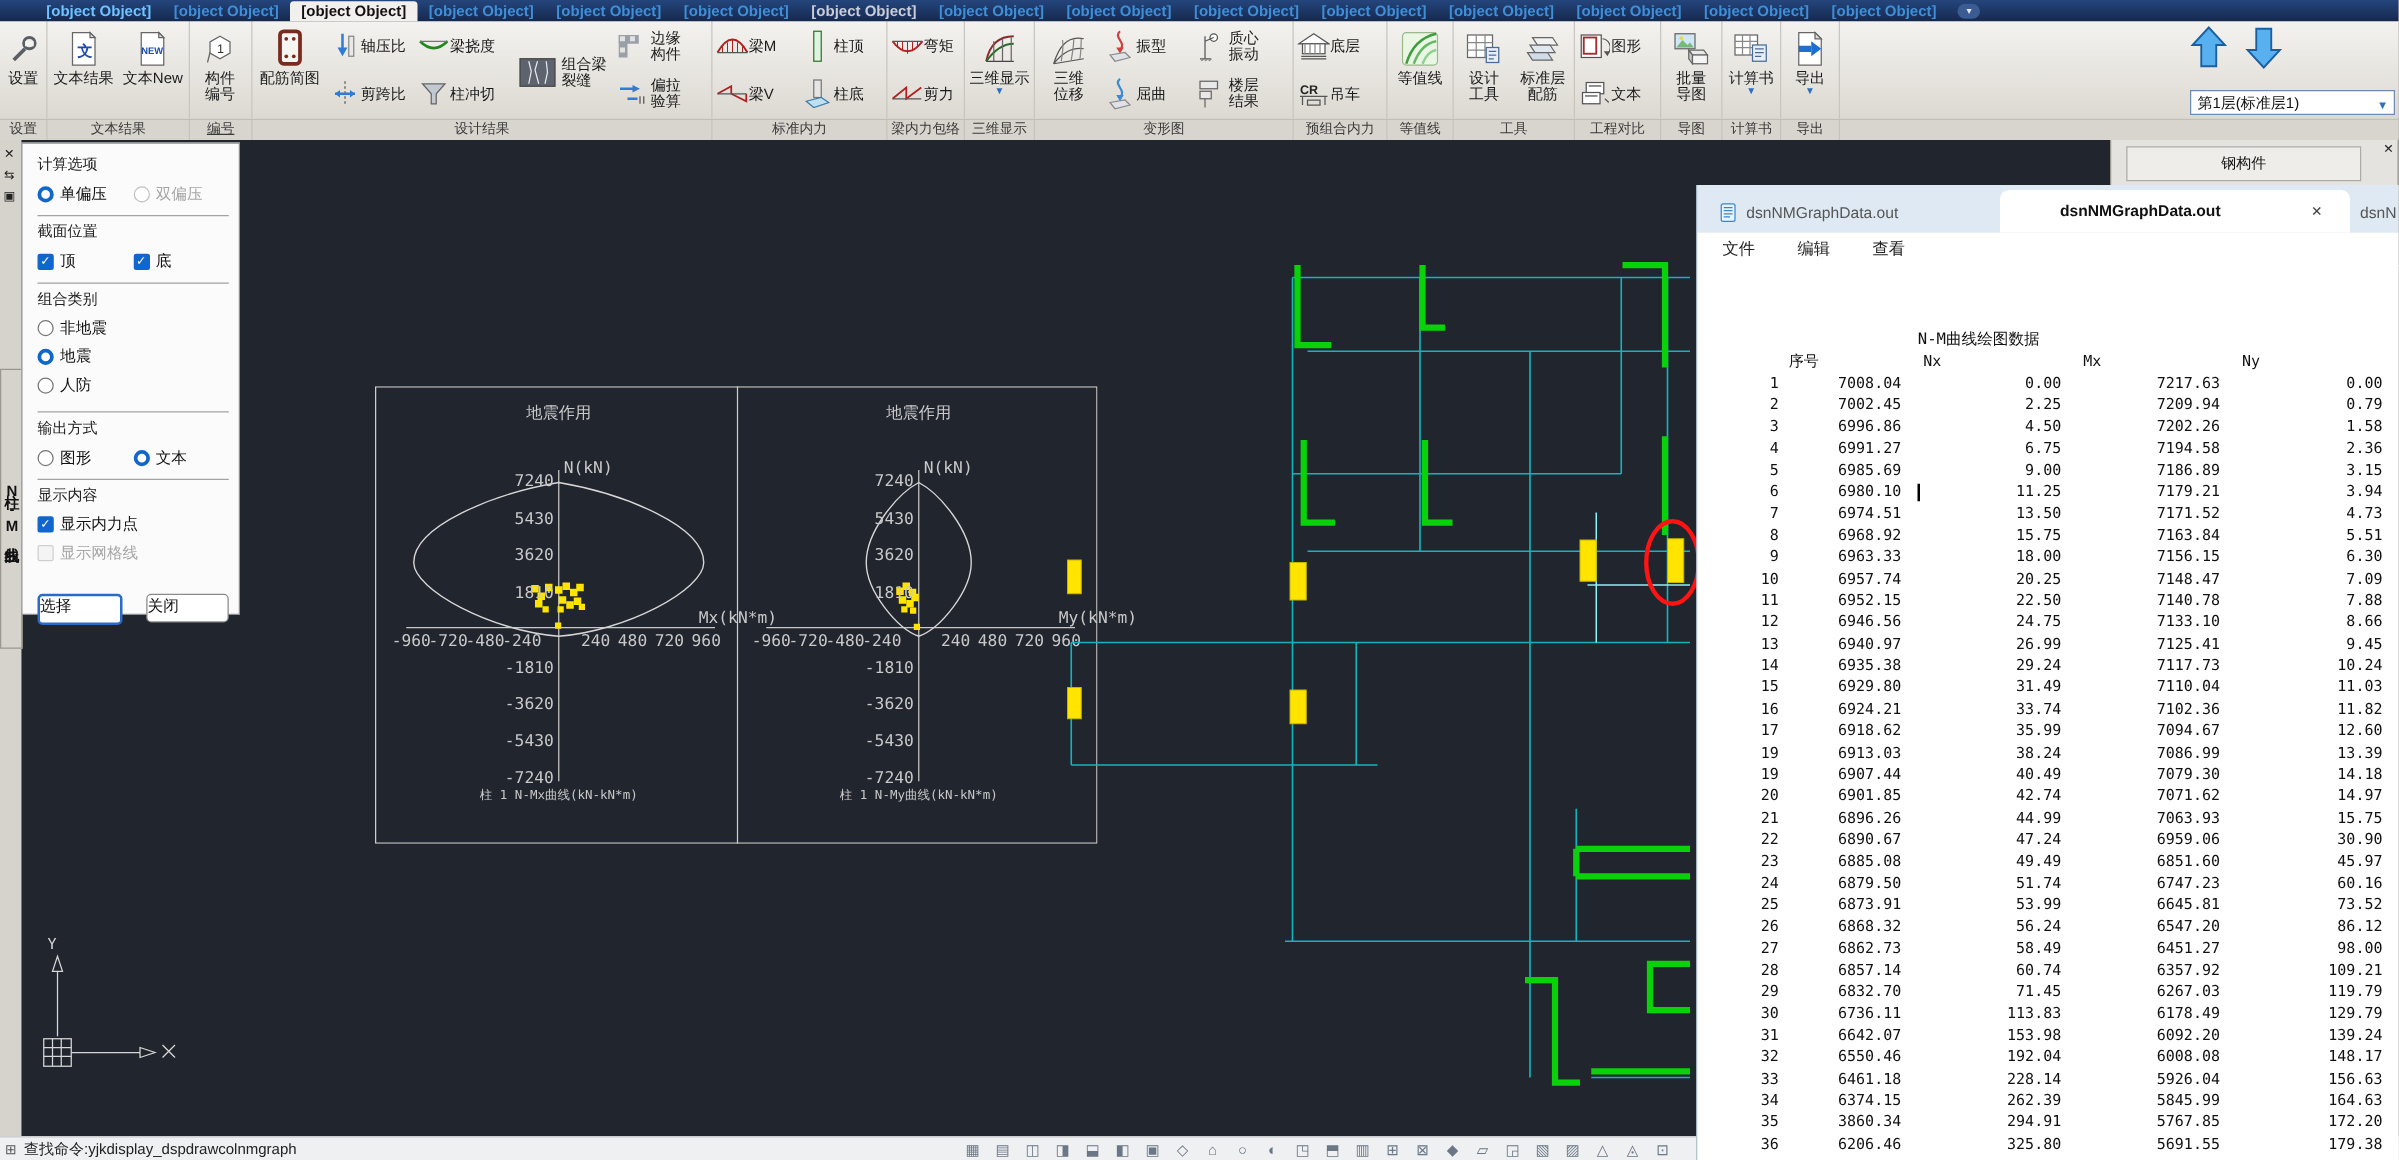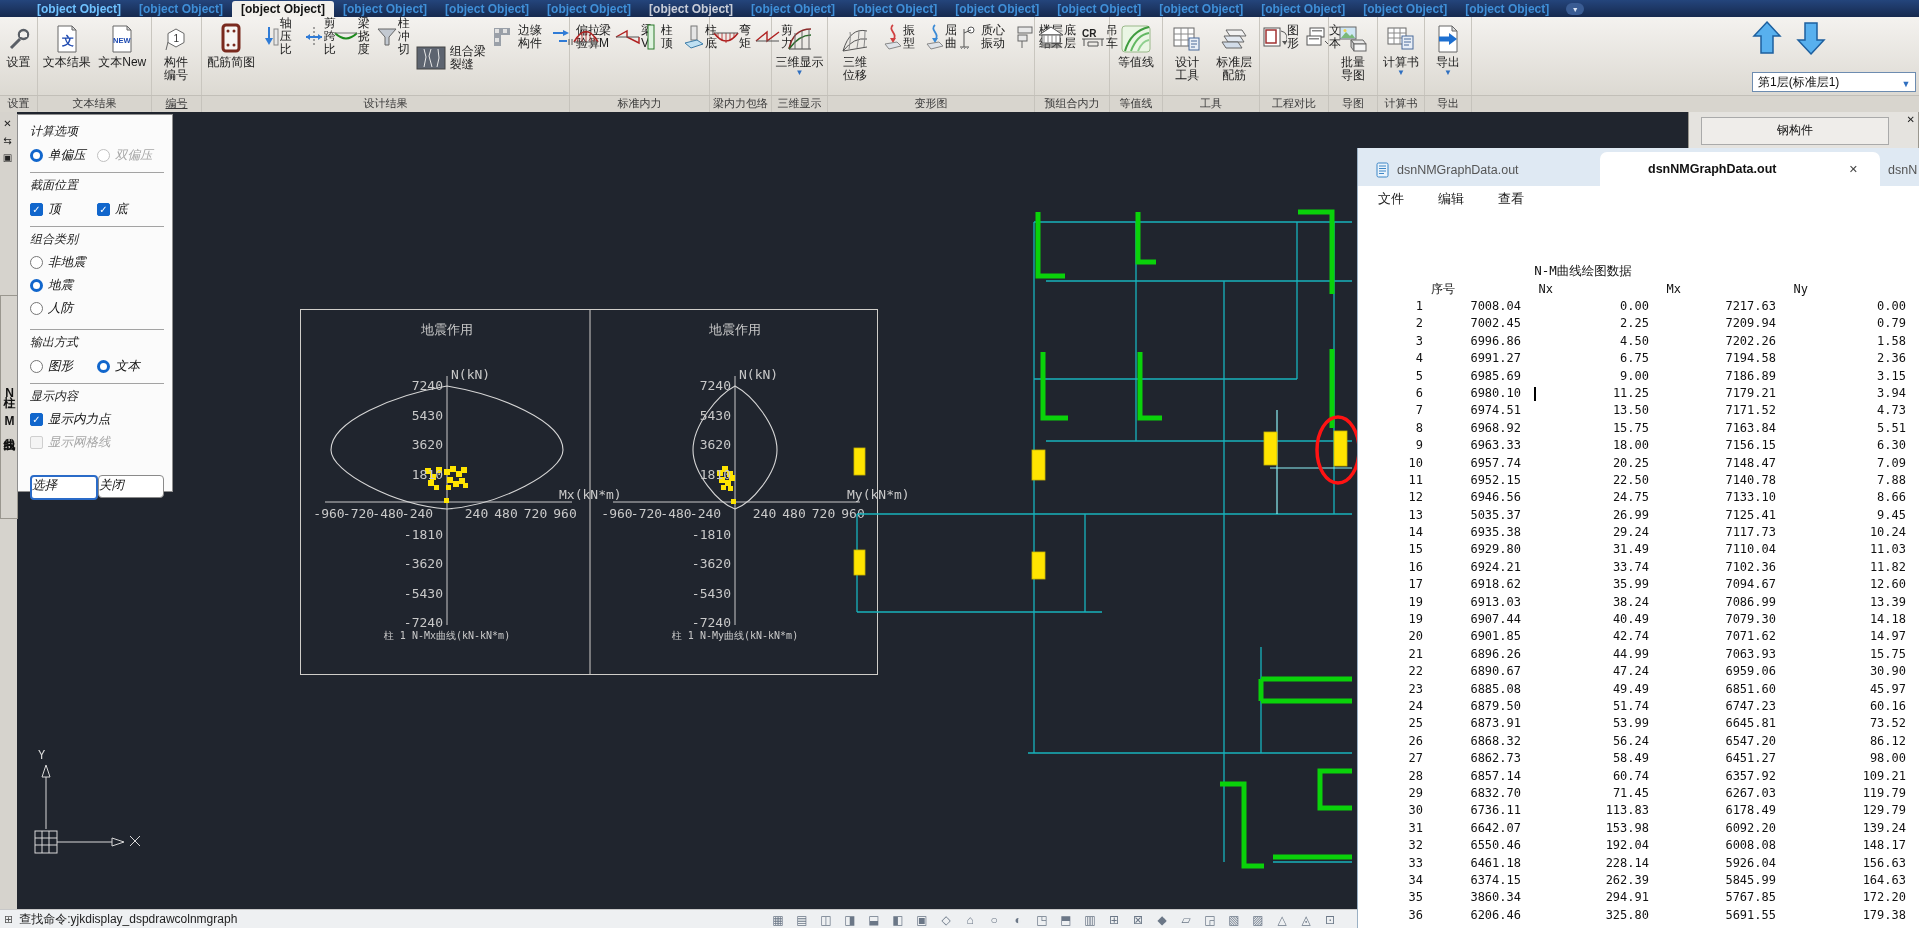--- a/index.html
+++ b/index.html
@@ -15,21 +15,21 @@
   #menu-overflow{width:18px;height:12px;background:#3a5c93;border-radius:6px;color:#dce6f5;font-size:7px;
                  display:flex;align-items:center;justify-content:center;margin:0 0 2px 8px;}
   
   #ribbon{position:absolute;left:0;top:17px;width:1919px;height:78px;background:linear-gradient(#f4f2ef,#dcd9d2);
           display:flex;z-index:19;}
   .rgroup{border-right:1px solid #c9c6bf;display:flex;align-items:stretch;padding:1px 1px;box-sizing:border-box;}
   .bigbtn{display:flex;flex-direction:column;align-items:center;justify-content:flex-start;padding-top:4px;box-sizing:border-box;}
   .bigbtn .bicon{height:34px;display:flex;align-items:center;justify-content:center;}
   .blabel{font-size:12px;color:#1b1b1b;text-align:center;line-height:13px;}
   .caret{font-size:8px;color:#2f6fc0;line-height:8px;}
-  .scol{display:flex;flex-direction:row;justify-content:space-around;}
+  .scol{display:flex;flex-direction:column;justify-content:space-around;text-align:center;}
   .sbtn{display:flex;align-items:center;height:37px;padding:0 2px;}
   .sbtn .sicon{width:26px;display:flex;justify-content:center;}
   .slabel{font-size:12px;color:#1b1b1b;line-height:13px;}
   
   #gstrip{position:absolute;left:0;top:95px;width:1919px;height:16px;background:#d8d5ce;display:flex;z-index:19;
           border-top:1px solid #c2bfb8;}
   .gcell{font-size:11px;color:#3a3a3a;text-align:center;line-height:15px;border-right:1px solid #c6c3bc;
          overflow:hidden;white-space:nowrap;box-sizing:border-box;}
   
   #floor-nav{position:absolute;left:1752px;top:20px;width:166px;height:74px;z-index:21;}
@@ -41,22 +41,22 @@
   #charts{position:absolute;left:283px;top:198px;width:578px;height:366px;}
   .cl{position:absolute;font-family:"DejaVu Sans Mono",monospace;font-size:13px;color:#c9c9c9;white-space:nowrap;}
   #plan{position:absolute;left:823px;top:39px;}
   #ucs{position:absolute;left:13px;top:634px;}
   
   #leftrail{position:absolute;left:0;top:111px;width:17px;height:798px;background:#d6d3cd;z-index:5;border-top:1px solid #fff;}
   .railico{display:block;width:15px;text-align:center;font-size:10px;color:#222;margin-top:6px;}
   #vtab{position:absolute;left:0;top:295px;width:16px;height:222px;background:#d6d3cd;border:1px solid #9a978f;
         writing-mode:vertical-rl;text-orientation:upright;font-size:12px;font-weight:bold;color:#111;
         display:flex;align-items:center;justify-content:center;z-index:6;}
-  #lpanel{position:absolute;left:17px;top:114px;width:156px;height:378px;background:#fbfbfb;border:1px solid #8f8f8f;
-          z-index:6;box-sizing:border-box;padding:4px 8px 0 12px;font-style:italic;}
+  #lpanel{position:absolute;left:17px;top:114px;width:175px;height:378px;background:#fbfbfb;border:1px solid #8f8f8f;
+          z-index:6;box-sizing:border-box;padding:4px 8px 0 12px;}
   .pgroup{border-top:1px solid #a3a3a3;padding:4px 0 6px 0;}
   .pgroup:first-child{border-top:none;}
   .ptitle{font-size:12px;color:#222;margin-bottom:5px;}
   .popt{display:flex;align-items:center;margin:6px 0;font-size:12.5px;color:#111;}
   .popt.dis{color:#a6a6a6;}
   .row2{display:flex;}
   .row2 .popt{width:50%;margin:2px 0;}
   .rd{width:13px;height:13px;border-radius:50%;border:1px solid #777;background:#fff;margin-right:5px;box-sizing:border-box;flex:none;}
   .rd.on{border:3px solid #1166cc;background:#fff;}
   .rd.dis{border-color:#c0c0c0;}
@@ -927,21 +927,21 @@
         </div>
           <div class="nrow">
           <span class="nc0">12</span>
             <span class="nc1">6946.56</span>
             <span class="nc2">24.75</span>
             <span class="nc3">7133.10</span>
             <span class="nc4">8.66</span>
         </div>
           <div class="nrow">
           <span class="nc0">13</span>
-            <span class="nc1">5035.37</span>
+            <span class="nc1">6940.97</span>
             <span class="nc2">26.99</span>
             <span class="nc3">7125.41</span>
             <span class="nc4">9.45</span>
         </div>
           <div class="nrow">
           <span class="nc0">14</span>
             <span class="nc1">6935.38</span>
             <span class="nc2">29.24</span>
             <span class="nc3">7117.73</span>
             <span class="nc4">10.24</span>

